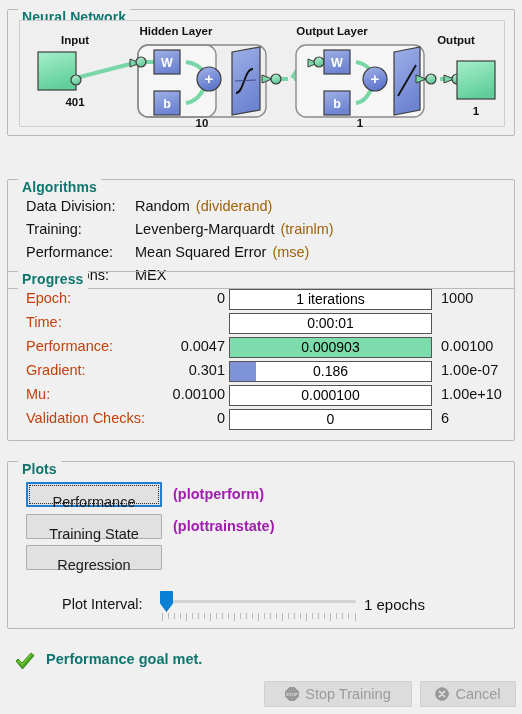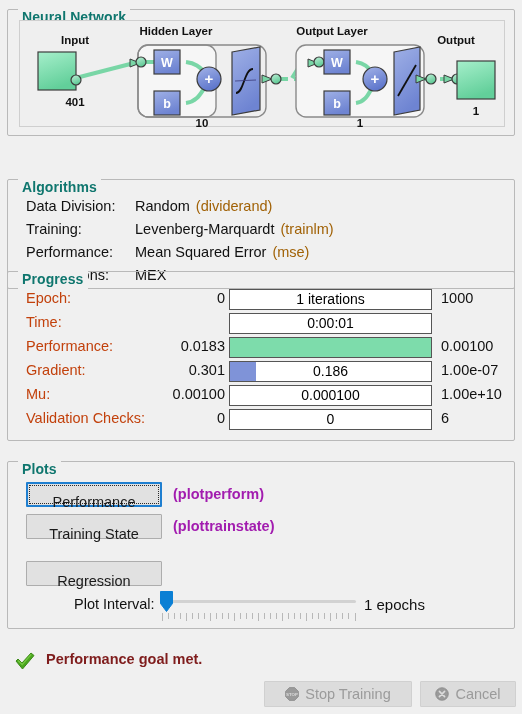--- a/index.html
+++ b/index.html
@@ -109,21 +109,21 @@
   .plot-btn.focused .focus-ring {
     position: absolute; left: 1px; top: 1px; right: 1px; bottom: 1px;
     border: 1px dotted #2b2b2b;
     pointer-events: none;
   }
   .plot-fn {
     position: absolute; left: 165px;
     font-size: 14.5px; color: #a21caf; white-space: nowrap; font-weight: bold;
   }
   #plot-interval-label {
-    position: absolute; left: 66px; top: 134px;
+    position: absolute; left: 54px; top: 134px;
     font-size: 14.5px; color: #111;
   }
   #slider-wrap { position: absolute; left: 150px; top: 127px; width: 200px; height: 32px; }
   #slider-track {
     position: absolute; left: 4px; top: 11px;
     width: 194px; height: 3px;
     background: #d2d2d2;
     border-radius: 2px;
   }
   #slider-thumb {
@@ -134,21 +134,21 @@
   #epochs-text {
     position: absolute; left: 356px; top: 134px;
     font-size: 15px; color: #111; white-space: nowrap;
   }
 
   
   #status-row { position: absolute; left: 14px; top: 649px; height: 24px; }
   #check-icon { position: absolute; left: 0; top: 2px; }
   #status-text {
     position: absolute; left: 32px; top: 2px;
-    font-size: 14.5px; font-weight: bold; color: #7f1d1d;
+    font-size: 14.5px; font-weight: bold; color: #0f766e;
     white-space: nowrap;
   }
 
   
   .bottom-btn {
     position: absolute; top: 681px;
     height: 26px;
     background: #dcdcdc;
     border: 1px solid #d0d0d0;
     border-radius: 1px;
@@ -308,23 +308,24 @@
       <div class="prog-row" style="top: 42px;">
         <span class="prog-label">Time:</span>
         <span class="prog-min"></span>
         <div class="prog-bar">
           <div class="prog-text">0:00:01</div>
         </div>
         <span class="prog-max"></span>
       </div>
       <div class="prog-row" style="top: 66px;">
         <span class="prog-label">Performance:</span>
-        <span class="prog-min">0.0183</span>
+        <span class="prog-min">0.0047</span>
         <div class="prog-bar">
           <div class="prog-fill" style="width: 100%;"></div>
+          <div class="prog-text">0.000903</div>
         </div>
         <span class="prog-max">0.00100</span>
       </div>
       <div class="prog-row" style="top: 90px;">
         <span class="prog-label">Gradient:</span>
         <span class="prog-min">0.301</span>
         <div class="prog-bar">
           <div class="prog-fill blue" style="width: 13%;"></div>
           <div class="prog-text">0.186</div>
         </div>
@@ -356,21 +357,21 @@
     <span>Performance</span>
     <span class="focus-ring"></span>
   </button>
   <span class="plot-fn" style="top:24px">(plotperform)</span>
 
   <button class="plot-btn" style="top:52px">
     <span>Training State</span>
   </button>
   <span class="plot-fn" style="top:56px">(plottrainstate)</span>
 
-  <button class="plot-btn" style="top:99px">
+  <button class="plot-btn" style="top:83px">
     <span>Regression</span>
   </button>
 
   <span id="plot-interval-label">Plot Interval:</span>
 
   <div id="slider-wrap">
     <div id="slider-track"></div>
     <svg id="slider-ticks" width="194" height="8">
       <g stroke="#b8b8b8" stroke-width="1">
         <line x1="0.5" y1="0" x2="0.5" y2="8"></line>

